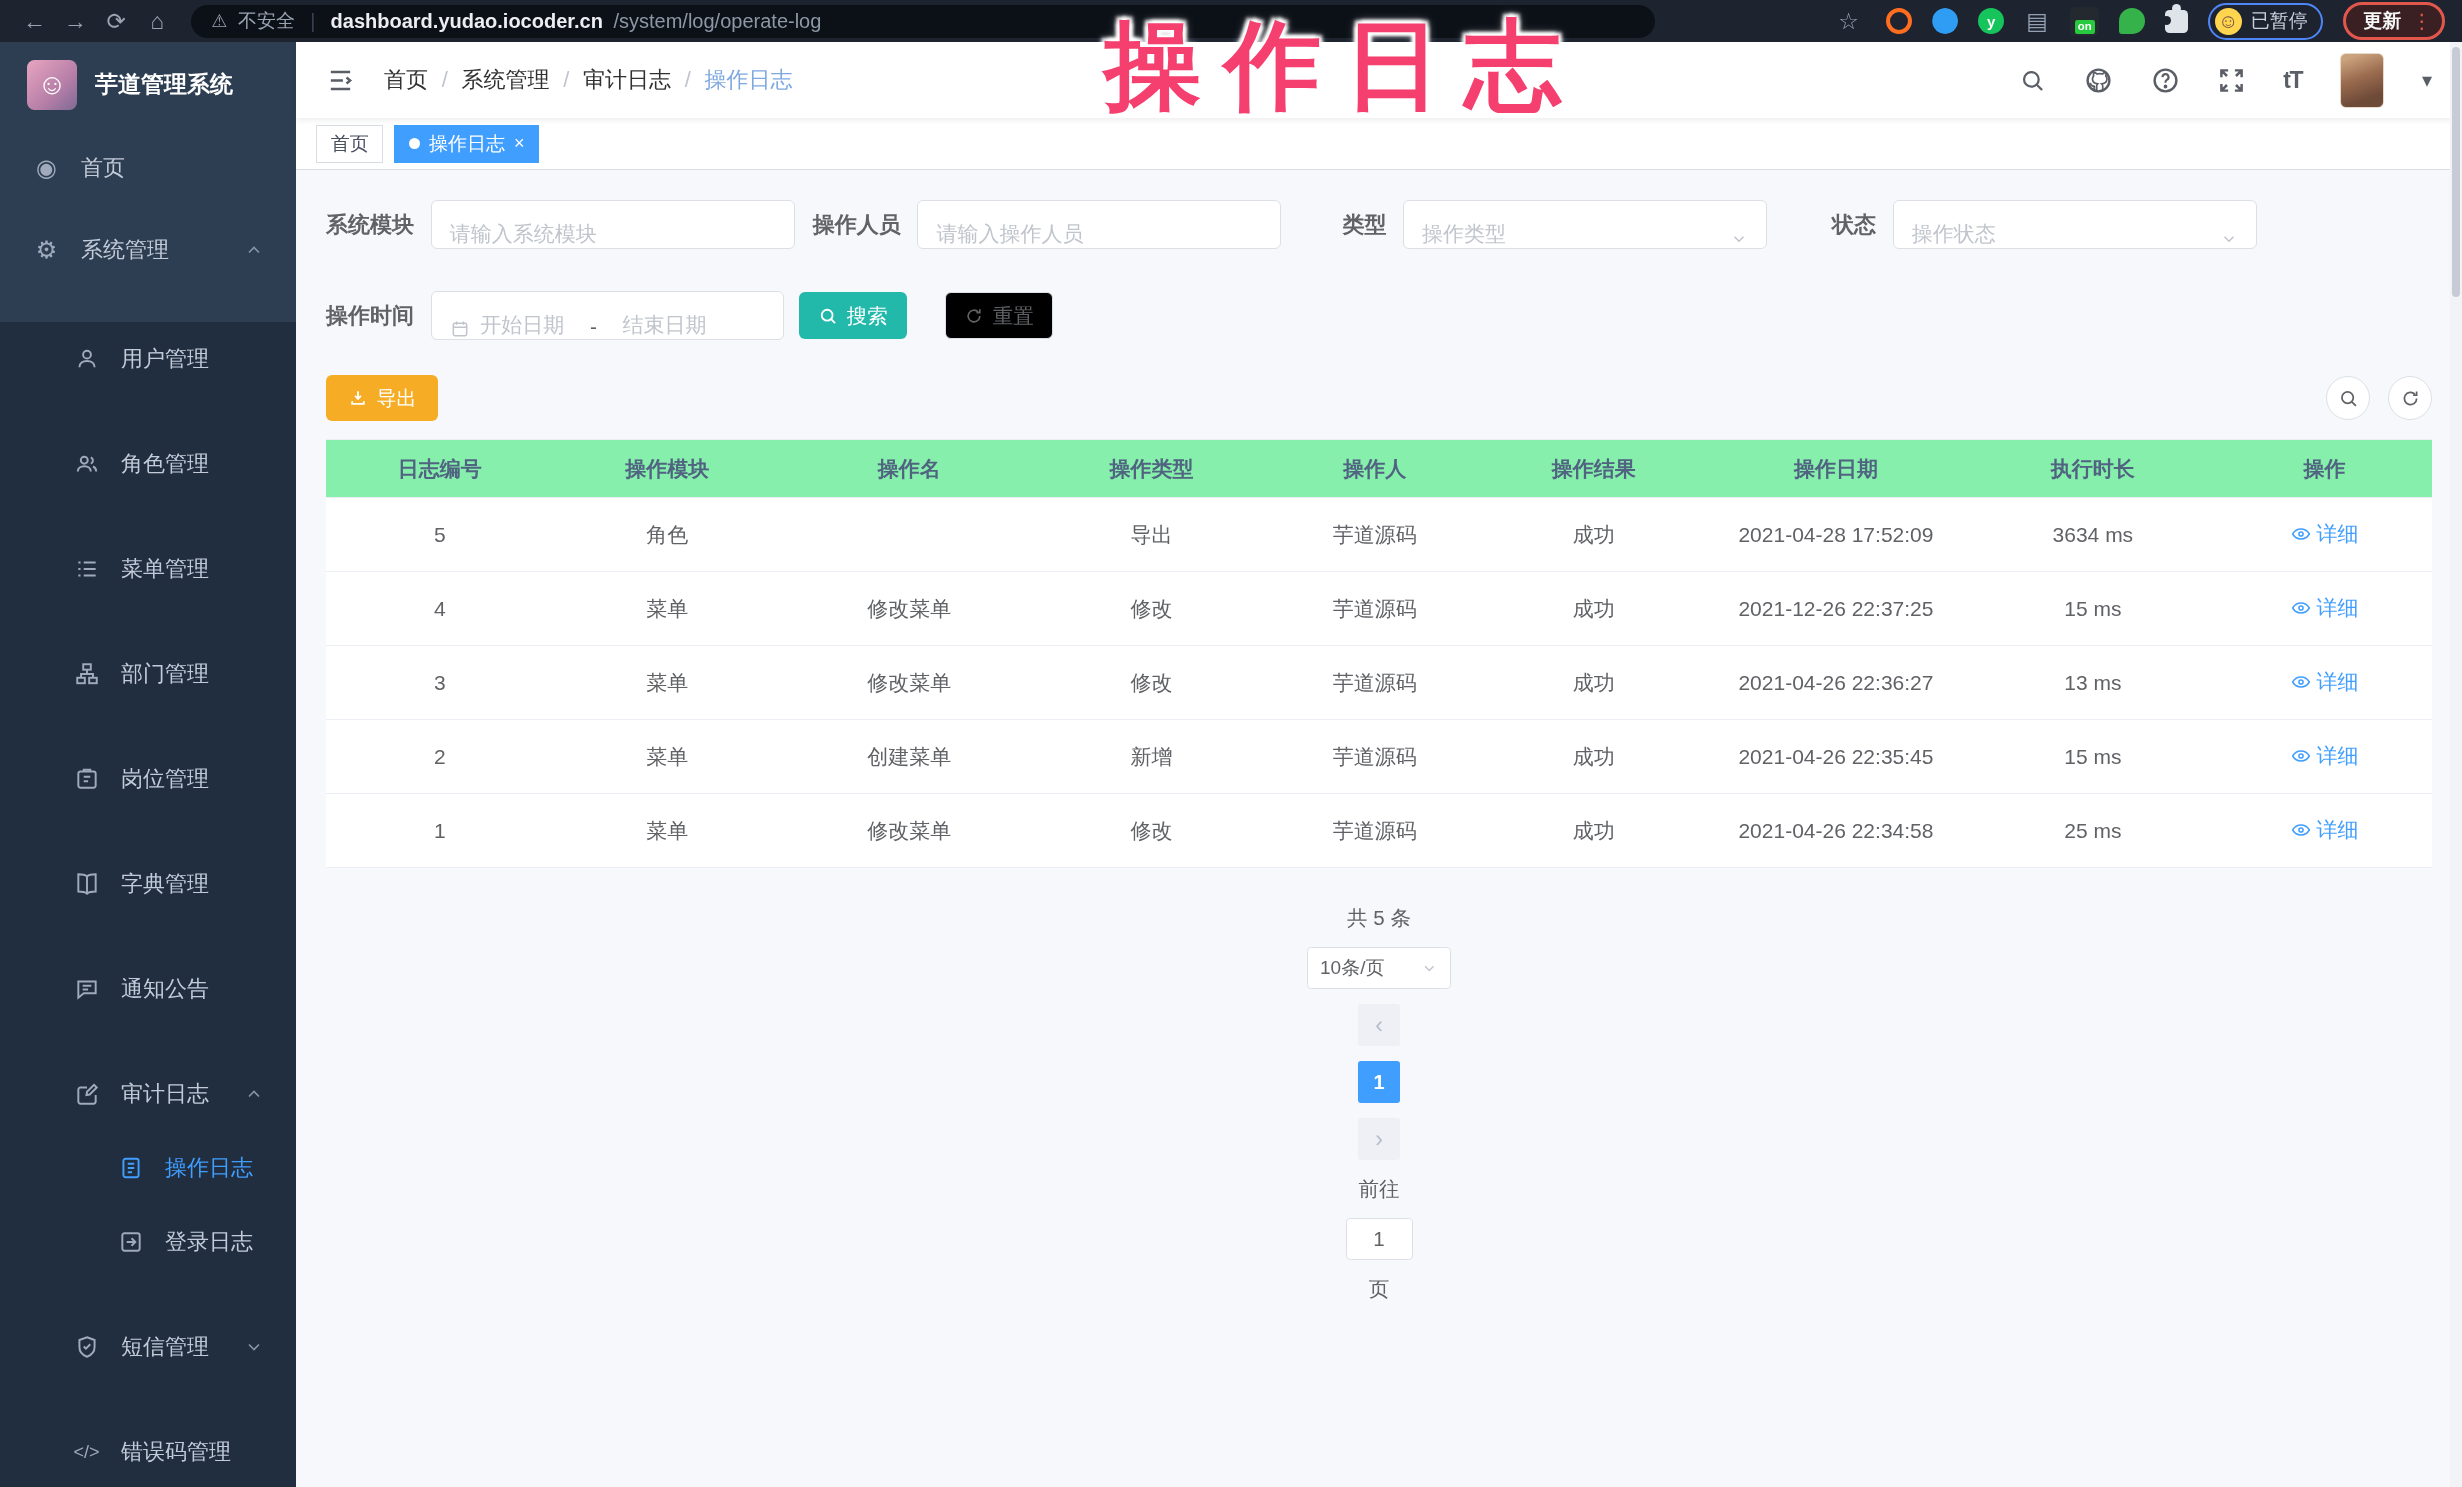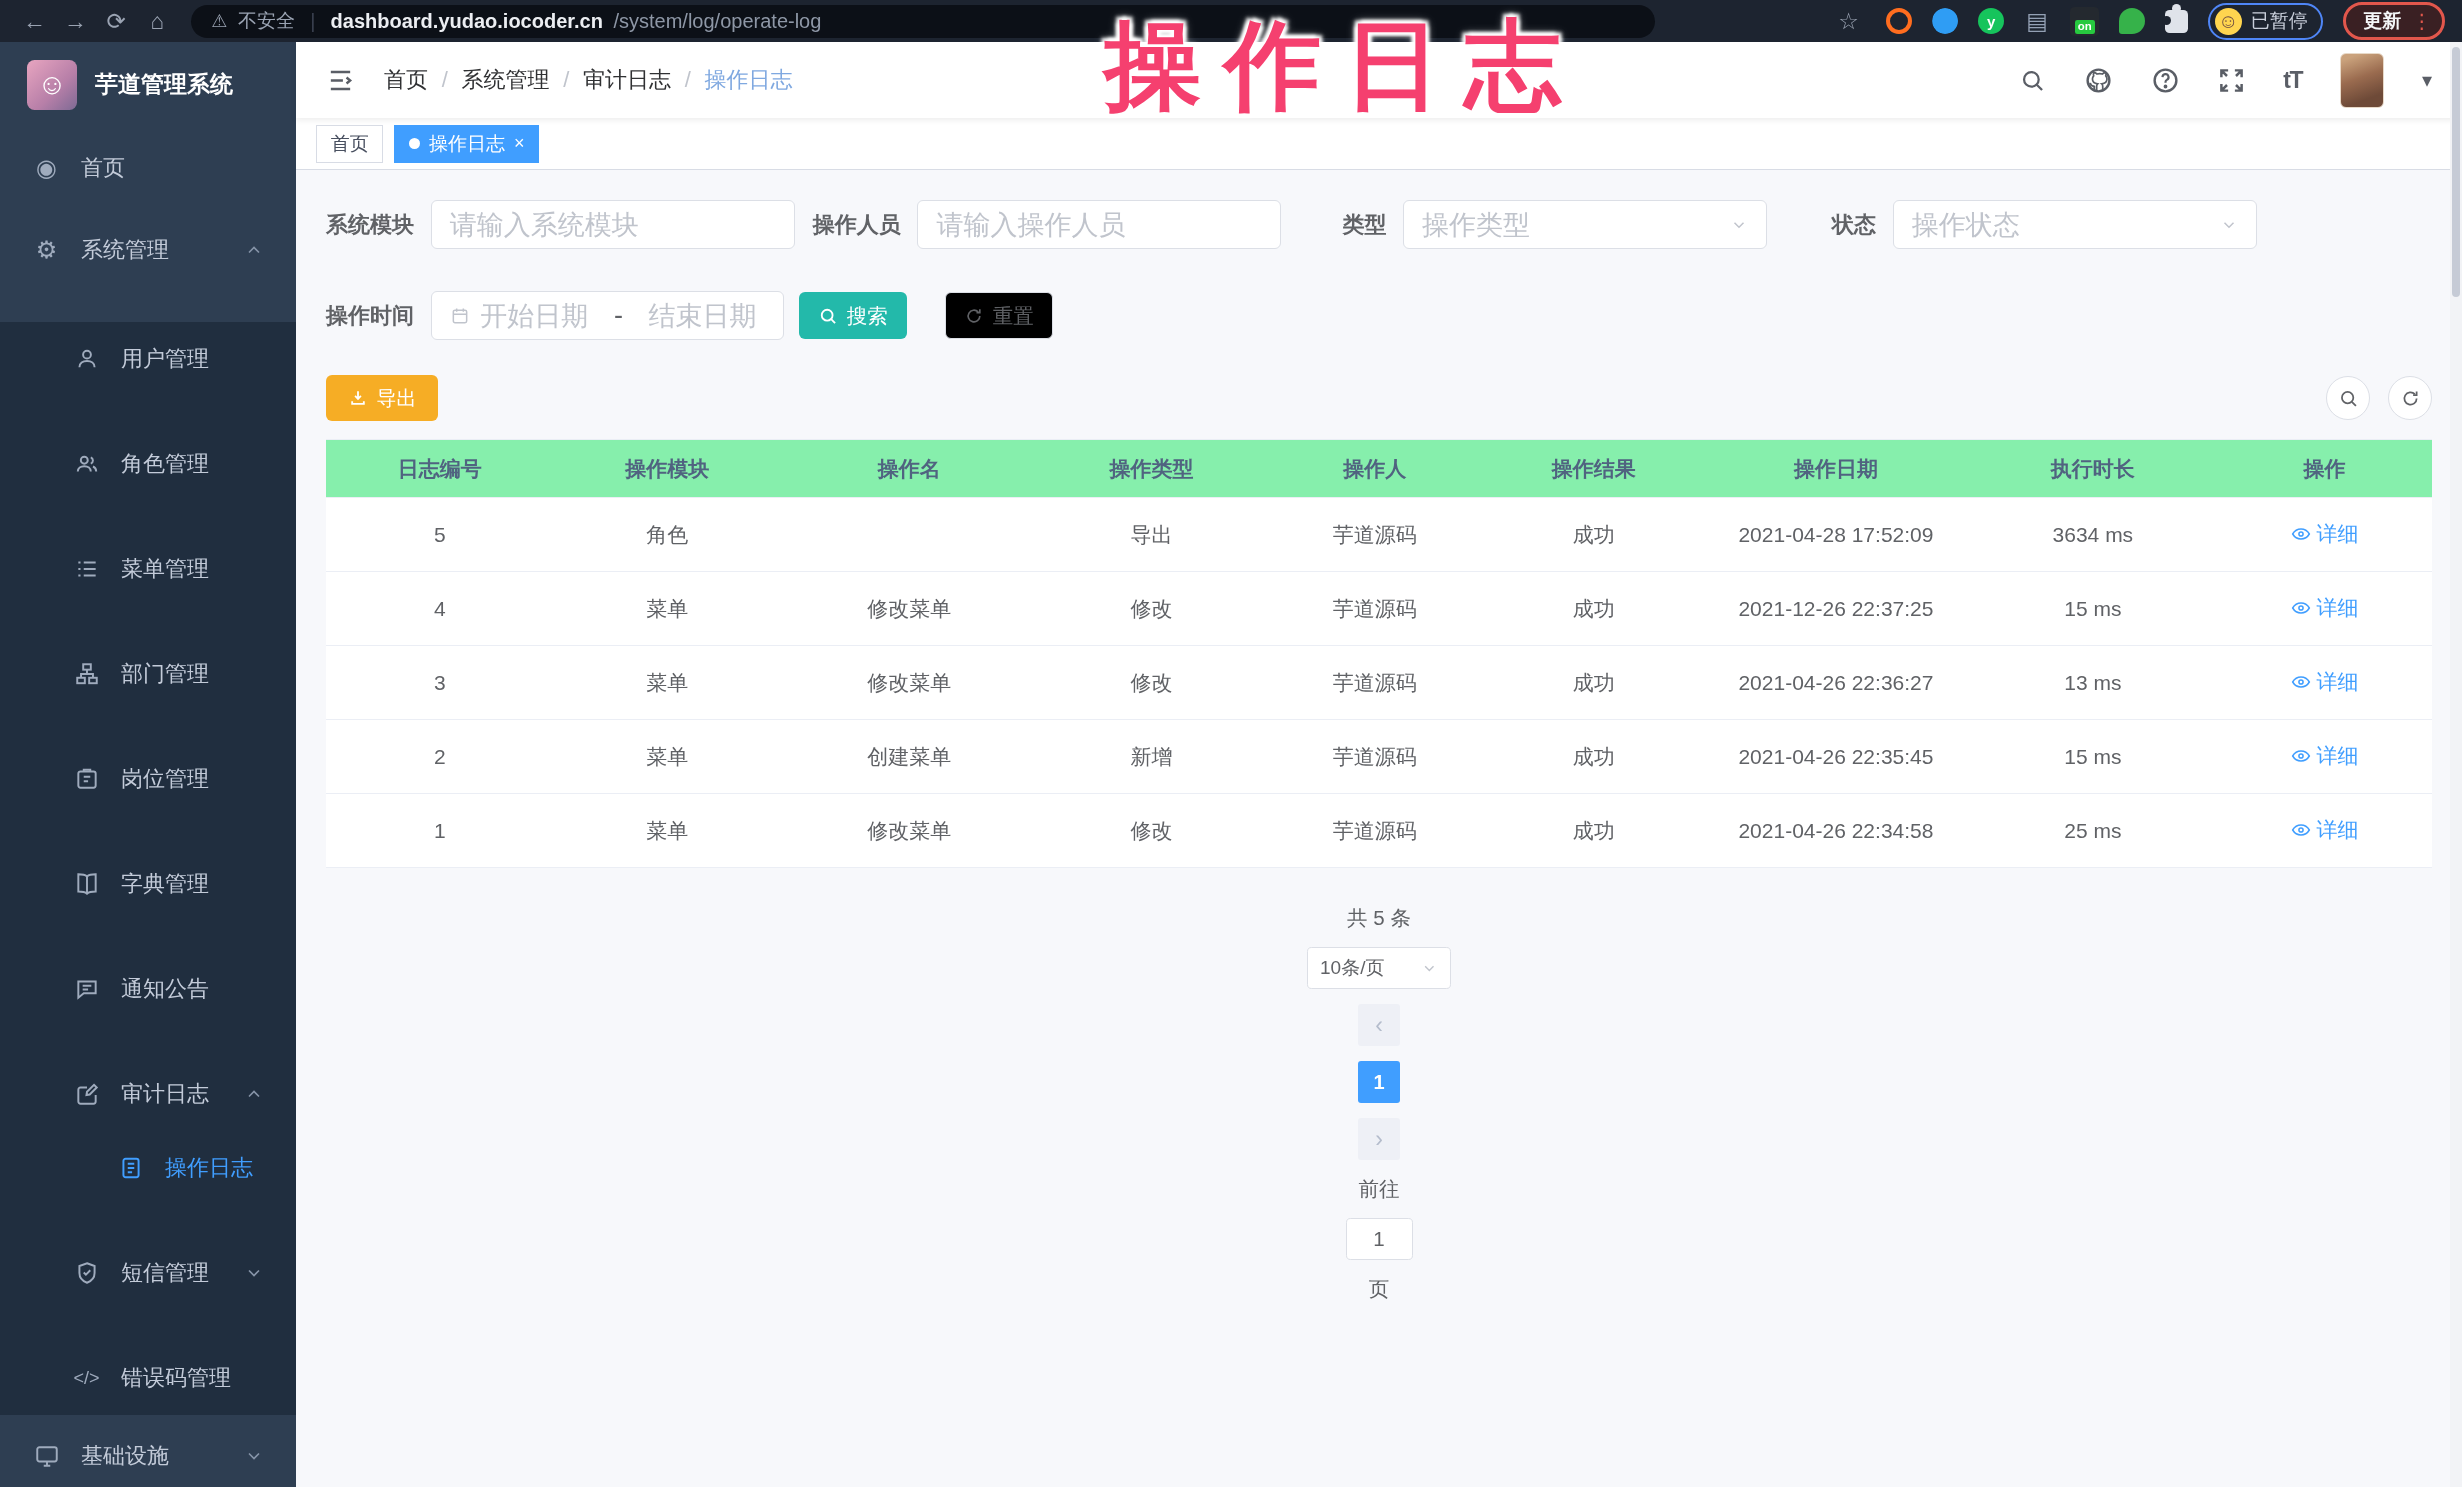--- a/index.html
+++ b/index.html
@@ -66,21 +66,21 @@
   .tagsbar { height:52px; background:#fff; border-bottom:0.8px solid #d8dce5; display:flex; align-items:center; padding:0 20px; gap:10.6px; position:relative; z-index:1; }
   .tag { height:38px; padding:0 13.7px; border:0.8px solid #d8dce5; background:#fff; color:#495060; font-size:19px; display:flex; align-items:center; gap:9px; cursor:pointer; }
   .tag.active { background:#409EFF; border-color:#409EFF; color:#fff; }
   .tag-dot { width:11.4px; height:11.4px; border-radius:50%; background:#fff; }
   .tag-close { font-size:18px; }
 
   .content { padding:30px 30px 0 30px; flex:1; }
   .filter-row { display:flex; align-items:center; }
   .row2 { margin-top:42px; }
   .f-label { font-size:22px; font-weight:bold; color:#606266; margin-right:16.7px; white-space:nowrap; }
-  .f-input { width:364px; height:49px; background:#fff; border:0.8px solid #dcdfe6; border-radius:6px; display:flex; align-items:center; padding:0 18px; color:#c0c4cc; font-size:27px; gap:10.6px; }
+  .f-input { width:364px; height:49px; background:#fff; border:0.8px solid #dcdfe6; border-radius:6px; display:flex; align-items:flex-end; padding:0 18px; color:#c0c4cc; font-size:21px; gap:10.6px; }
   .f-select { justify-content:space-between; }
   .sel-chevron { color:#c0c4cc; }
   .gap-a { margin-left:18px; } .gap-b { margin-left:61px; } .gap-c { margin-left:65px; }
   .date-input { width:353px; }
   .date-ph { color:#c0c4cc; } .date-sep { color:#606266; margin:0 15px; }
   .btn { height:47px; border-radius:6px; display:flex; align-items:center; justify-content:center; gap:9px; font-size:20.5px; cursor:pointer; border:0.8px solid transparent; }
   .btn-search { width:108px; background:#23B9AA; color:#fff; margin-left:15px; }
   .btn-reset { width:108px; background:#000000; border-color:#dcdfe6; color:#606266; margin-left:38px; }
   .export-row { margin-top:35px; display:flex; align-items:center; }
   .btn-export { width:112px; height:46px; background:#F6AD25; color:#fff; font-size:20px; }
@@ -245,20 +245,29 @@
           </span>
       </div>
       <div class="menu-item lvl3 active">
         <span class="mi-icon">
             <svg width="26" height="26" viewBox="0 0 24 24" fill="none" stroke="currentColor" stroke-width="1.8">
               <rect x="5" y="3.5" width="14" height="17" rx="2"></rect>
               <path d="M9 8h6M9 12h6M9 16h4"></path>
             </svg>
           </span>
         <span class="mi-label">操作日志</span>
+      </div>
+      <div class="menu-item lvl3">
+        <span class="mi-icon">
+            <svg width="26" height="26" viewBox="0 0 24 24" fill="none" stroke="currentColor" stroke-width="1.8">
+              <rect x="4" y="4" width="16" height="16" rx="2"></rect>
+              <path d="M8 12h7M12.5 8.5L16 12l-3.5 3.5"></path>
+            </svg>
+          </span>
+        <span class="mi-label">登录日志</span>
       </div>
       <div class="menu-item lvl2">
         <span class="mi-icon">
             <svg width="26" height="26" viewBox="0 0 24 24" fill="none" stroke="currentColor" stroke-width="1.8">
               <path d="M12 3l7 2.5V12c0 4.5-3 7.5-7 9-4-1.5-7-4.5-7-9V5.5z"></path>
               <path d="M9 11.5l2 2 4-4"></path>
             </svg>
           </span>
         <span class="mi-label">短信管理</span>
         <span class="mi-arrow">

